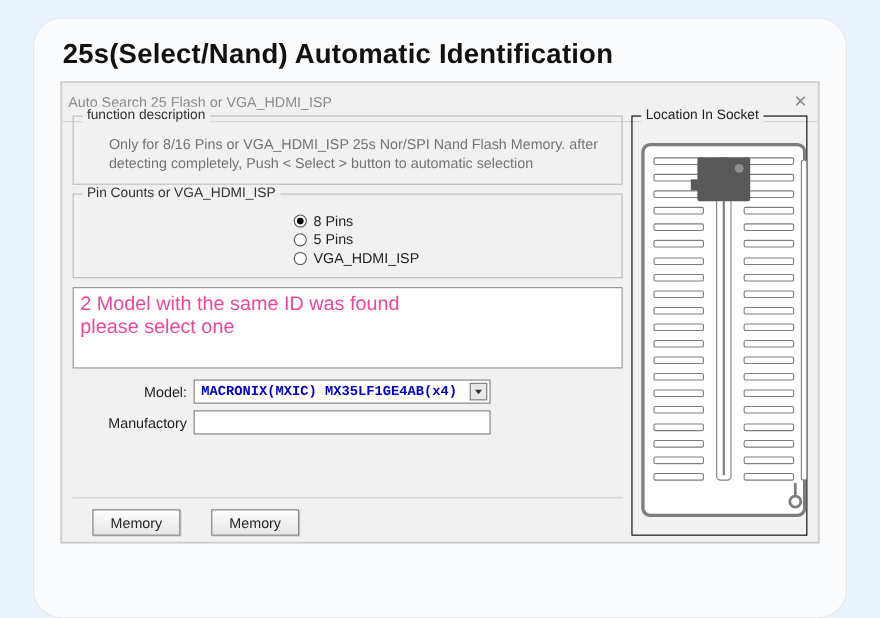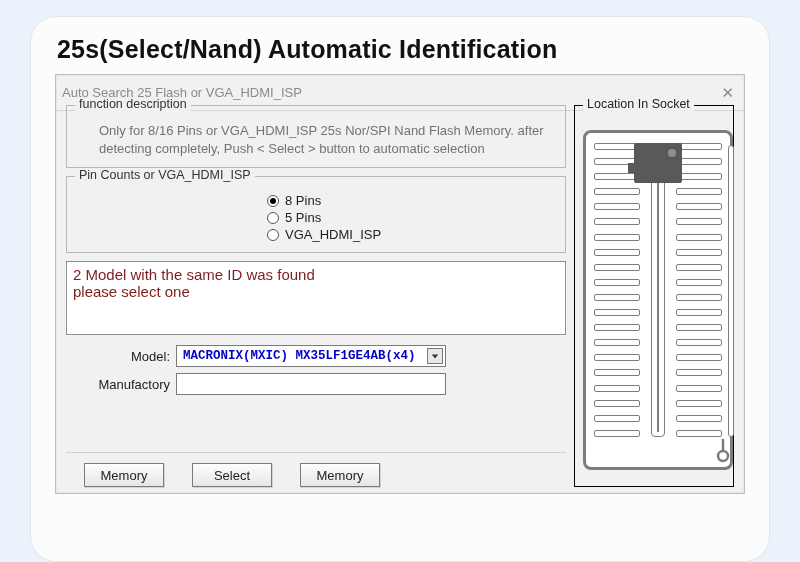--- a/index.html
+++ b/index.html
@@ -100,22 +100,22 @@
     cursor: default;
   }
   .radio {
     width: 12px; height: 12px; border: 1px solid #555; border-radius: 50%; background:#fff; display:inline-flex; align-items:center; justify-content:center;
   }
   .radio.checked::after { content:""; width:6px; height:6px; background:#000; border-radius:50%; display:block; }
 
   .result-box {
     border: 1px solid #8f8f8f;
     background: #ffffff;
-    color: #7f1d1d;
-    font-size: 15px;
+    color: #ec4899;
+    font-size: 18px;
     padding: 4px 6px;
     height: 74px;
     margin-bottom: 10px;
     white-space: pre-line;
   }
 
   .form-row {
     display:flex;
     align-items:center;
     gap:6px;
@@ -270,21 +270,20 @@
             </div>
           </div>
 
           <div class="form-row">
             <span class="lbl">Manufactory</span>
             <div class="text-input"></div>
           </div>
 
           <div class="btn-row">
             <div class="win-btn">Memory</div>
-            <div class="win-btn">Select</div>
             <div class="win-btn">Memory</div>
           </div>
 
         </div>
 
         <div class="right-col">
           <div class="socket-wrap">
             <span class="legend">Location In Socket</span>
             <div class="socket">
               <div class="pin-rows">

